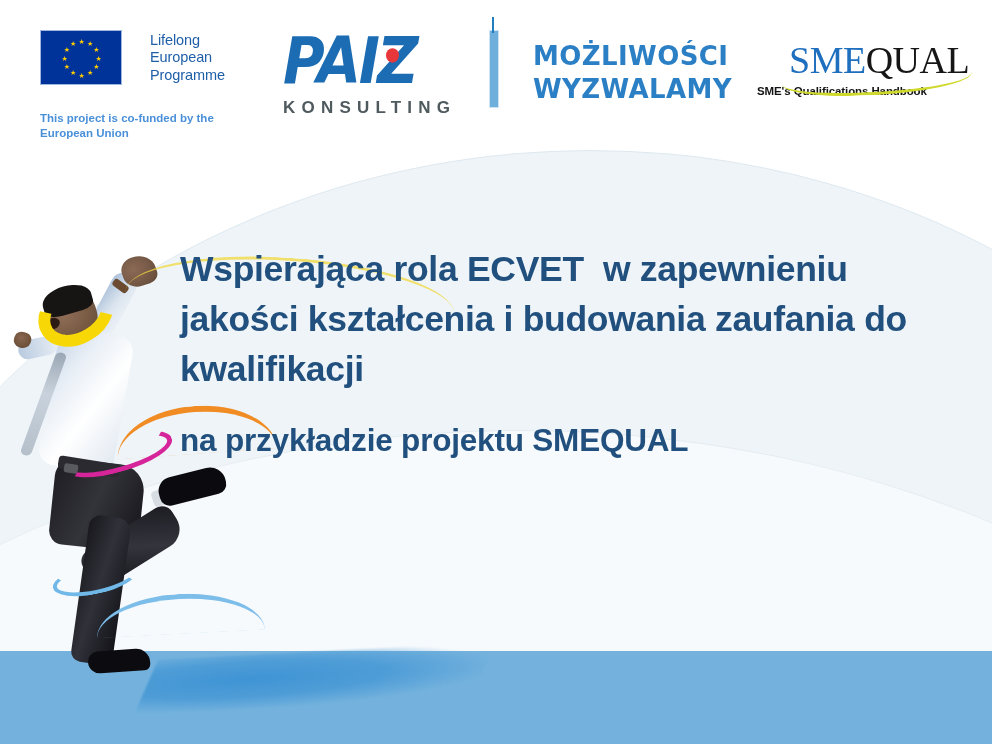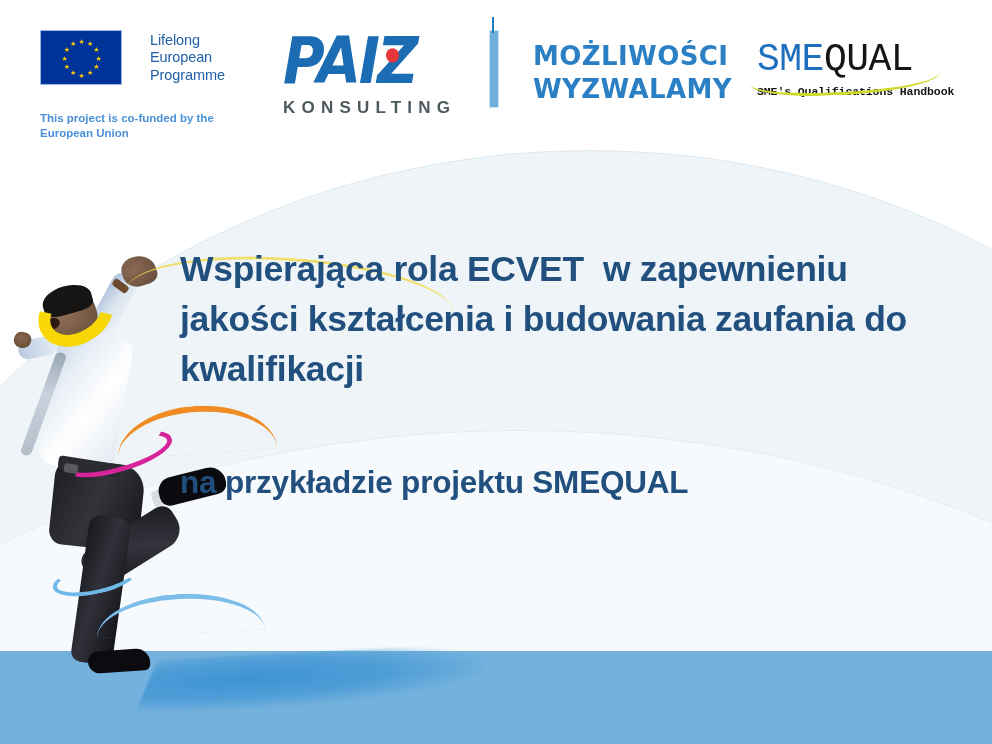--- a/index.html
+++ b/index.html
@@ -167,46 +167,47 @@
     font-size: 26px;
     font-weight: bold;
     line-height: 33px;
     letter-spacing: 0.4px;
   }
 
   
   .smequal { position: absolute; left: 757px; top: 40px; }
   .sq-word {
     position: relative;
-    font-family: Liberation Mono, monospace;
+    font-family: Liberation Serif, serif;
     font-size: 38px;
     line-height: 40px;
     letter-spacing: -0.5px;
     white-space: nowrap;
+    margin-left: 32px;
   }
   .sq-sme { color: #1f6fbf; }
   .sq-qual { color: #161616; }
   .sq-swoosh {
     position: absolute;
     left: -7px;
     top: 21px;
     width: 190px;
     height: 34px;
     border-bottom: 3.5px solid #cfd92b;
     border-radius: 0 0 58% 40%;
     transform: rotate(-2deg);
     pointer-events: none;
   }
   .sq-tag {
     margin-top: 5px;
-    font-family: Liberation Mono, monospace;
+    font-family: Liberation Sans, sans-serif;
     font-size: 11.5px;
     font-weight: bold;
     color: #131313;
-    text-align: right;
+    text-align: left;
     letter-spacing: -0.1px;
     white-space: nowrap;
   }
 
   
   .person {
     position: absolute;
     left: 0;
     top: 246px;
     width: 260px;
@@ -410,21 +411,21 @@
   }
   .title-main {
     color: #22507e;
     font-size: 35.5px;
     line-height: 50px;
     font-weight: bold;
     letter-spacing: -0.3px;
     white-space: pre-wrap;
   }
   .title-sub {
-    margin-top: 68px;
+    margin-top: 26px;
     color: #22507e;
     font-size: 31.5px;
     line-height: 40px;
     font-weight: bold;
     letter-spacing: -0.2px;
   }
 </style>
 </head>
 <body>
 

